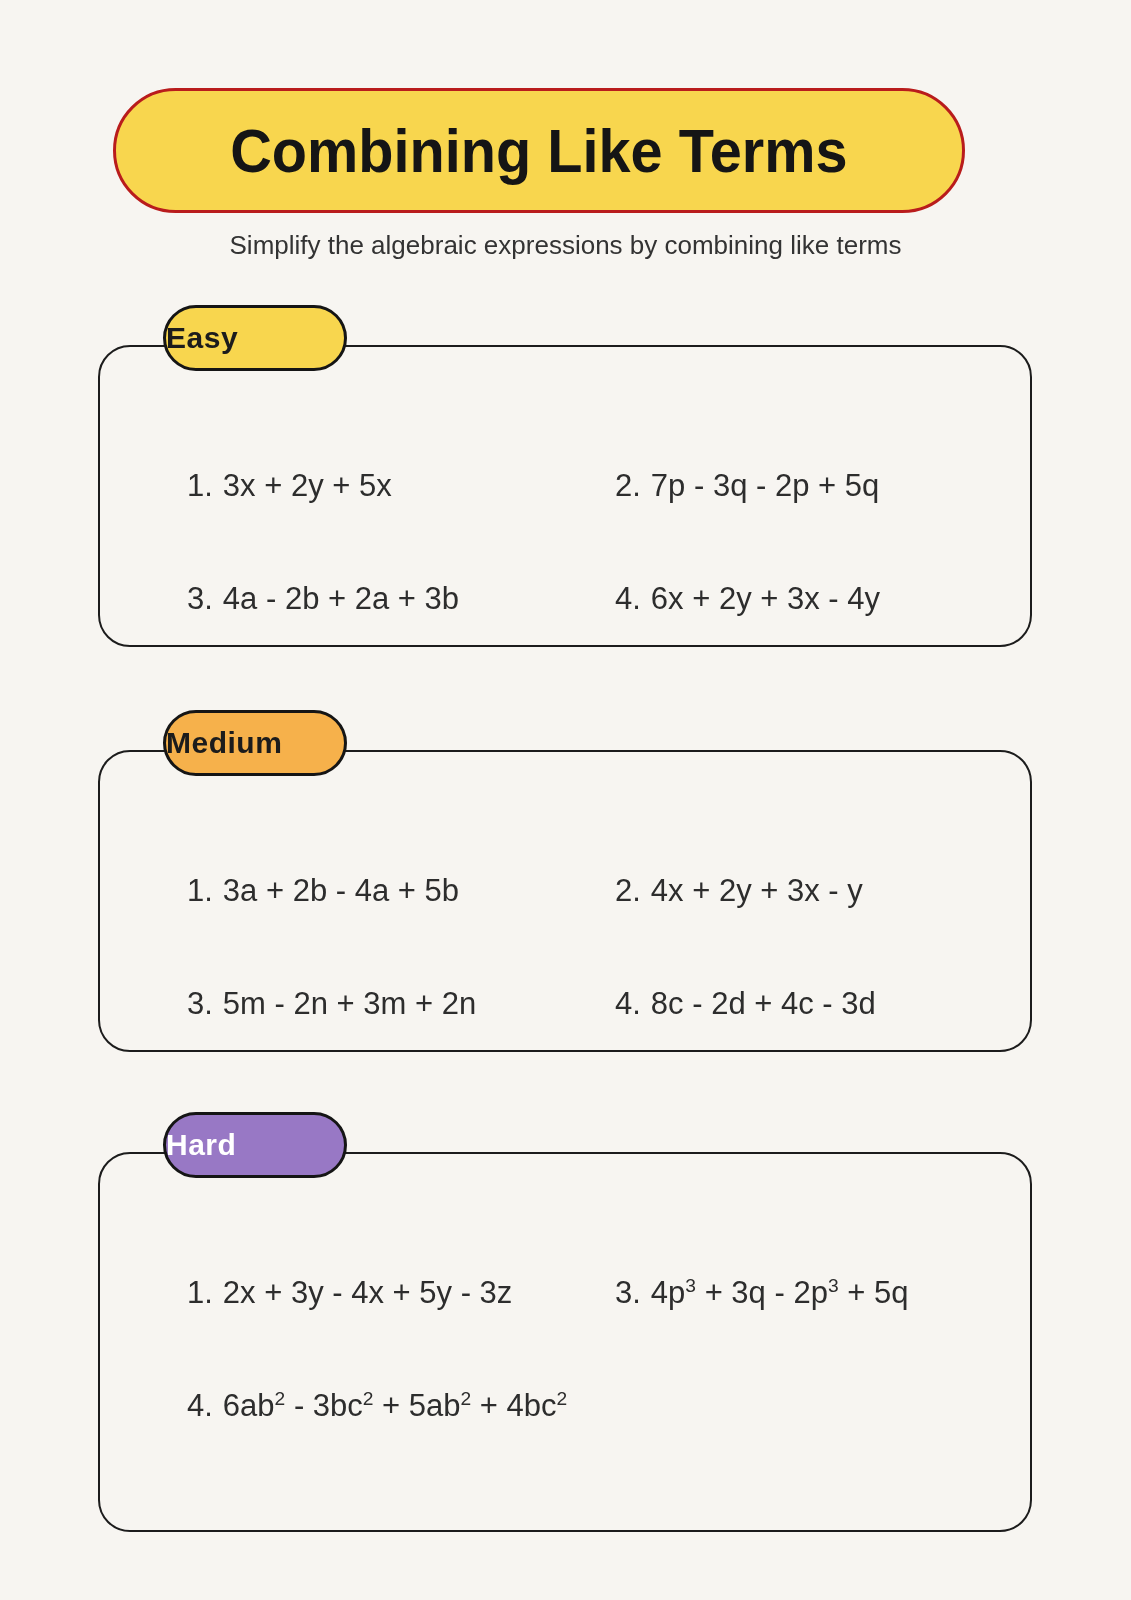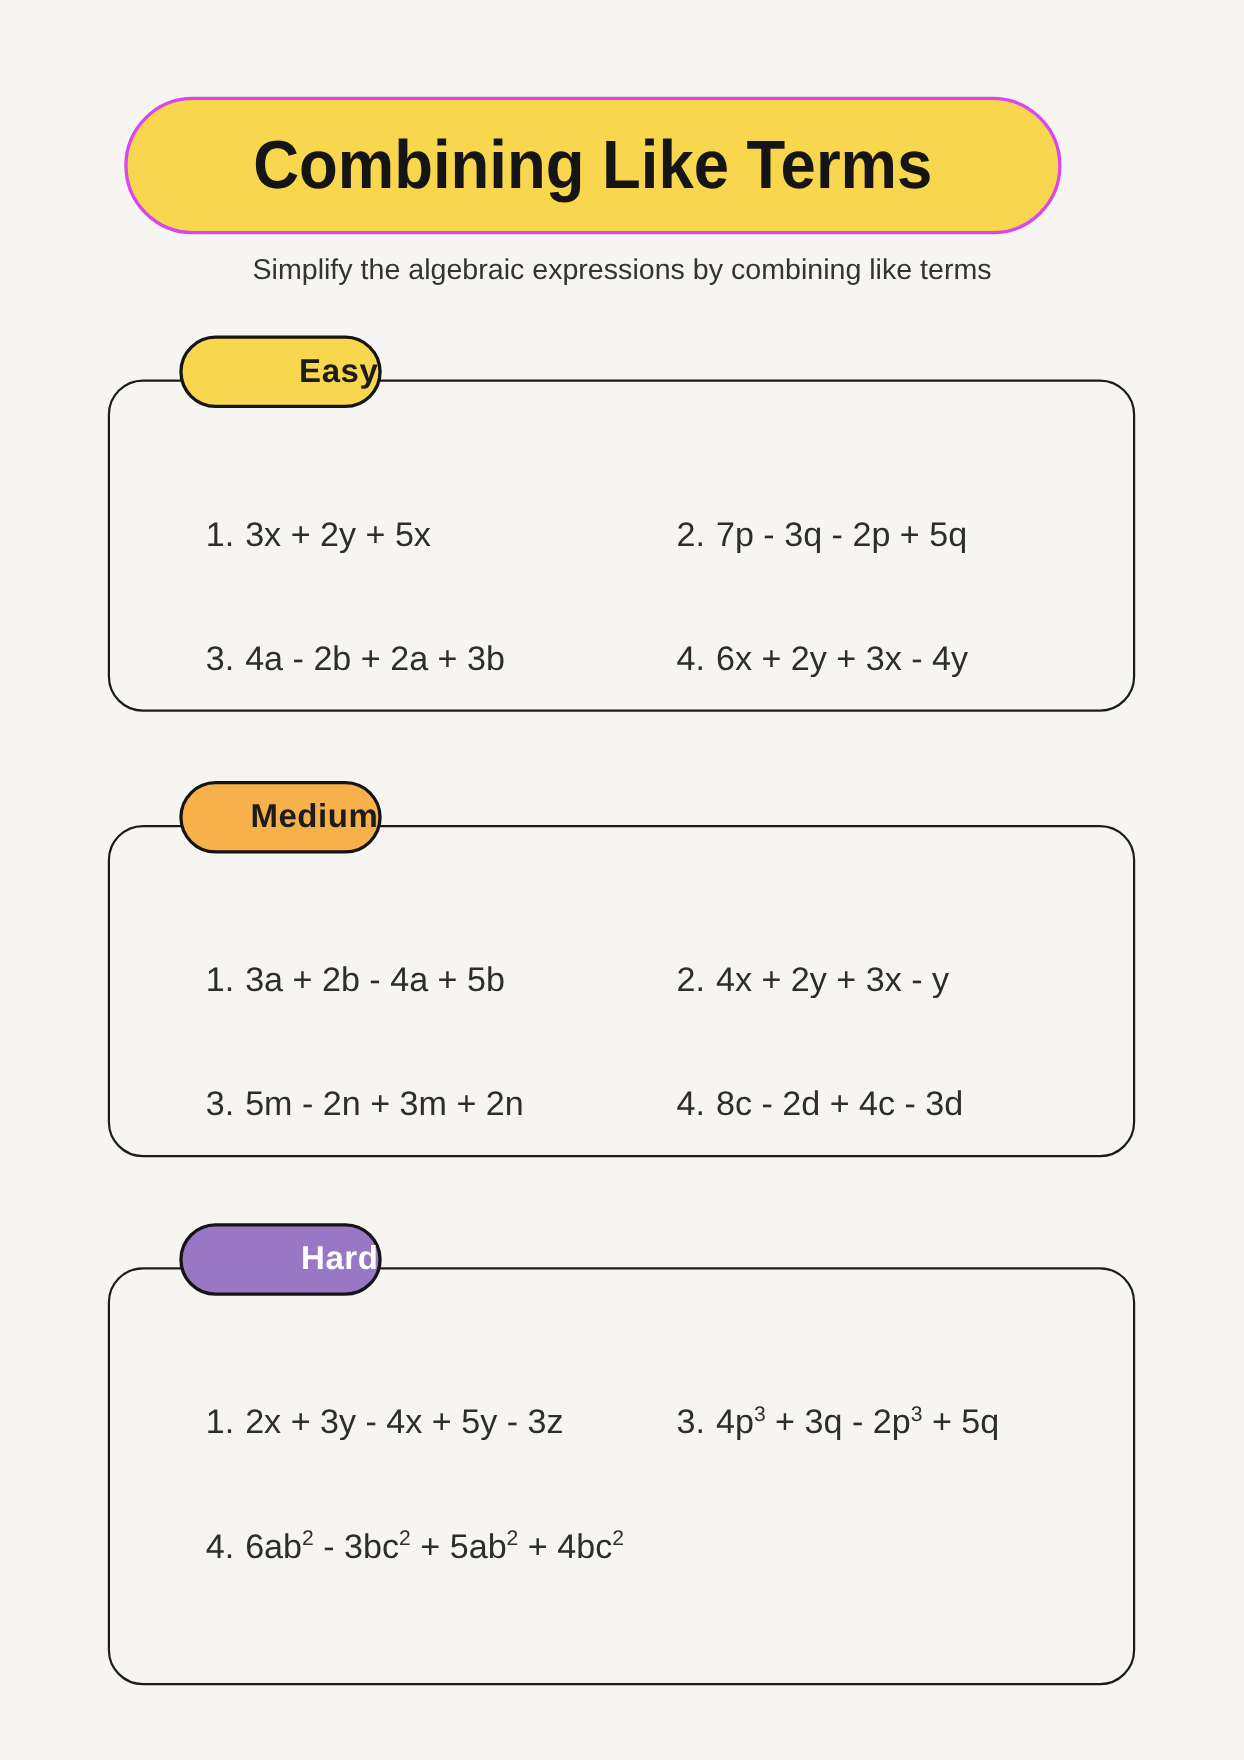--- a/index.html
+++ b/index.html
@@ -11,21 +11,21 @@
     margin: 0 auto;
     background: #F7F5F1;
     font-family: "Liberation Sans", sans-serif;
     overflow: hidden;
   }
   .title-banner {
     position: absolute;
     left: 113px; top: 88px;
     width: 852px; height: 125px;
     background: #F8D64E;
-    border: 3px solid #d946ef;
+    border: 3px solid #b91c1c;
     border-radius: 63px;
     display: flex; align-items: center; justify-content: center;
   }
   .title-banner .title-text {
     font-size: 62px;
     font-weight: 800;
     color: #151515;
     letter-spacing: 0px;
     transform: scaleX(0.93);
     white-space: nowrap;
@@ -40,21 +40,21 @@
     color: #333333;
     letter-spacing: 0px;
   }
   .section { position: absolute; left: 98px; width: 934px; }
   .badge {
     position: absolute;
     left: 65px; top: 0;
     width: 184px; height: 66px;
     border: 3px solid #151515;
     border-radius: 33px;
-    display: flex; align-items: center; justify-content: flex-end;
+    display: flex; align-items: center; justify-content: flex-start;
     z-index: 2;
   }
   .badge span {
     font-size: 30px;
     font-weight: 700;
     letter-spacing: 0.5px;
   }
   .box {
     position: absolute;
     left: 0; top: 40px;

